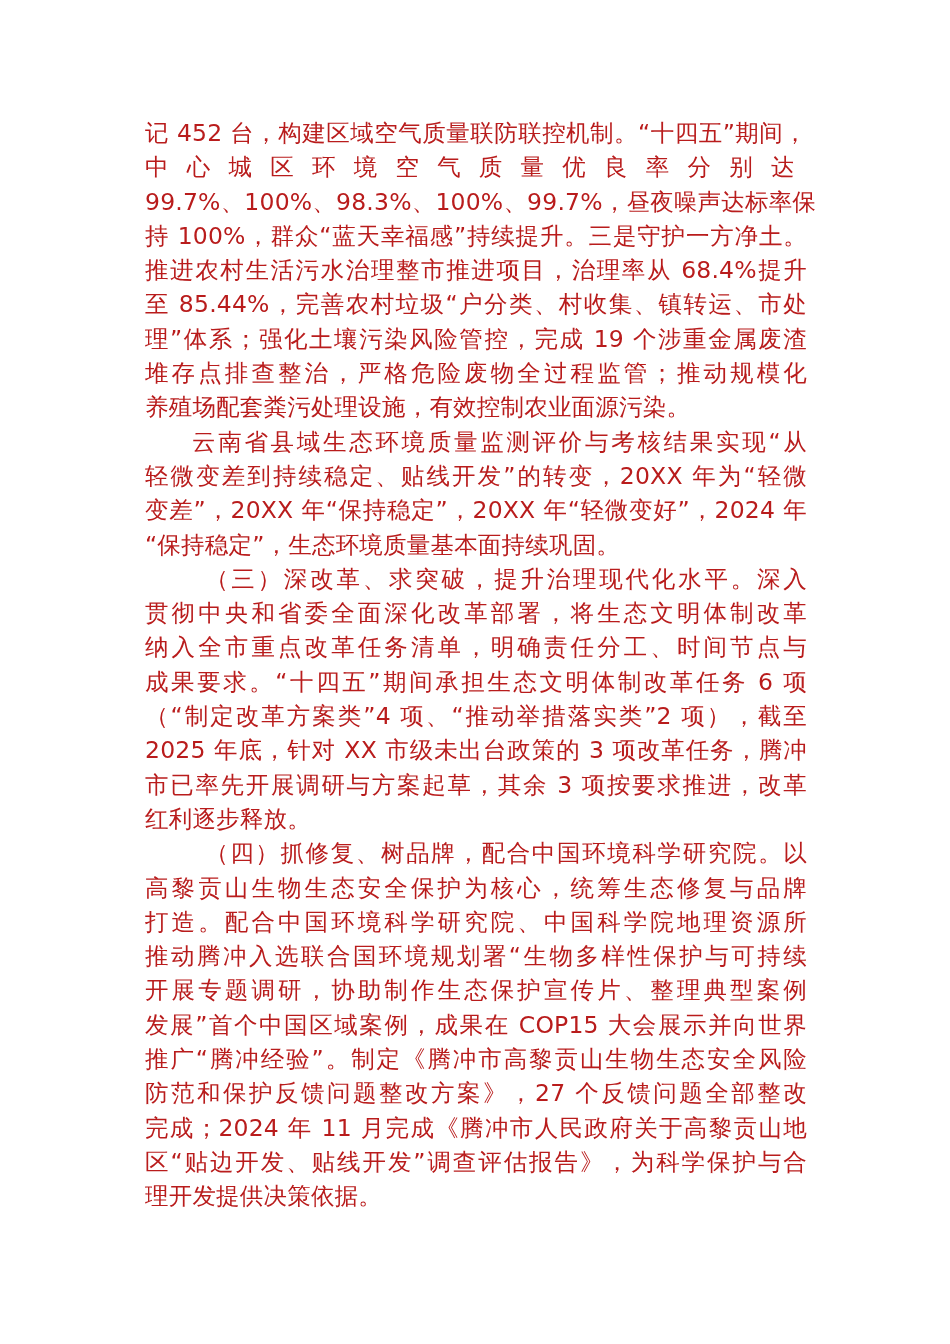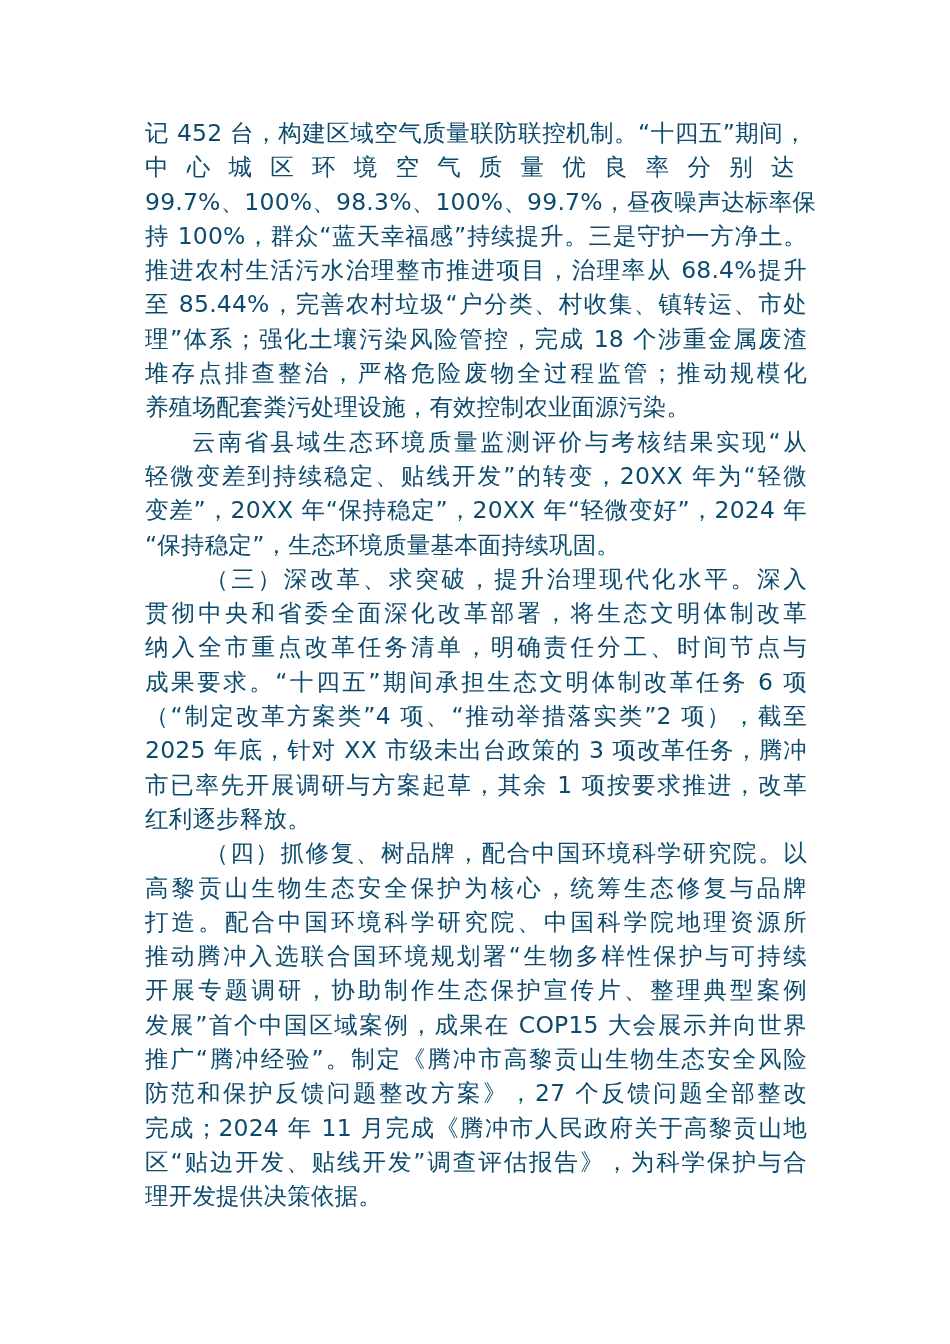--- a/index.html
+++ b/index.html
@@ -2,61 +2,61 @@
 <html><head>
 <meta charset="utf-8">
 <style>
   html, body { margin:0; padding:0; background:#ffffff; }
   body { width:950px; height:1344px; position:relative; overflow:hidden; }
   .page { position:absolute; left:0; top:0; width:950px; height:1344px; background:#fff; }
   .content { position:absolute; left:145px; top:116px; width:662px; }
   .line {
     display:block; height:34.3px; line-height:34.3px;
     font-family: "DejaVu Sans", "Liberation Sans", sans-serif;
-    font-size:23.5px; color:#0c4a6e; white-space:nowrap; overflow:visible;
+    font-size:23.5px; color:#b91c1c; white-space:nowrap; overflow:visible;
     letter-spacing:0.2px;
   }
   .justify { text-align:justify; text-align-last:justify; }
   .indent1 { padding-left:47px; }
   .indent2 { padding-left:60px; }
   .spread { letter-spacing:12.5px; }
 </style>
 </head>
 <body>
 
 <div class="page">
   <div class="content">
 
     <div>
       <span class="line justify">记 452 台，构建区域空气质量联防联控机制。“十四五”期间，</span>
       <span class="line justify spread">中心城区环境空气质量优良率分别达</span>
       <span class="line justify">99.7%、100%、98.3%、100%、99.7%，昼夜噪声达标率保</span>
       <span class="line justify">持 100%，群众“蓝天幸福感”持续提升。三是守护一方净土。</span>
       <span class="line justify">推进农村生活污水治理整市推进项目，治理率从 68.4%提升</span>
       <span class="line justify">至 85.44%，完善农村垃圾“户分类、村收集、镇转运、市处</span>
-      <span class="line justify">理”体系；强化土壤污染风险管控，完成 18 个涉重金属废渣</span>
+      <span class="line justify">理”体系；强化土壤污染风险管控，完成 19 个涉重金属废渣</span>
       <span class="line justify">堆存点排查整治，严格危险废物全过程监管；推动规模化</span>
       <span class="line">养殖场配套粪污处理设施，有效控制农业面源污染。</span>
     </div>
 
     <div>
       <span class="line justify indent1">云南省县域生态环境质量监测评价与考核结果实现“从</span>
       <span class="line justify">轻微变差到持续稳定、贴线开发”的转变，20XX 年为“轻微</span>
       <span class="line justify">变差”，20XX 年“保持稳定”，20XX 年“轻微变好”，2024 年</span>
       <span class="line">“保持稳定”，生态环境质量基本面持续巩固。</span>
     </div>
 
     <div>
       <span class="line justify indent2">（三）深改革、求突破，提升治理现代化水平。深入</span>
       <span class="line justify">贯彻中央和省委全面深化改革部署，将生态文明体制改革</span>
       <span class="line justify">纳入全市重点改革任务清单，明确责任分工、时间节点与</span>
       <span class="line justify">成果要求。“十四五”期间承担生态文明体制改革任务 6 项</span>
       <span class="line justify">（“制定改革方案类”4 项、“推动举措落实类”2 项），截至</span>
       <span class="line justify">2025 年底，针对 XX 市级未出台政策的 3 项改革任务，腾冲</span>
-      <span class="line justify">市已率先开展调研与方案起草，其余 1 项按要求推进，改革</span>
+      <span class="line justify">市已率先开展调研与方案起草，其余 3 项按要求推进，改革</span>
       <span class="line">红利逐步释放。</span>
     </div>
 
     <div>
       <span class="line justify indent2">（四）抓修复、树品牌，配合中国环境科学研究院。以</span>
       <span class="line justify">高黎贡山生物生态安全保护为核心，统筹生态修复与品牌</span>
       <span class="line justify">打造。配合中国环境科学研究院、中国科学院地理资源所</span>
       <span class="line justify">推动腾冲入选联合国环境规划署“生物多样性保护与可持续</span>
       <span class="line justify">开展专题调研，协助制作生态保护宣传片、整理典型案例</span>
       <span class="line justify">发展”首个中国区域案例，成果在 COP15 大会展示并向世界</span>

